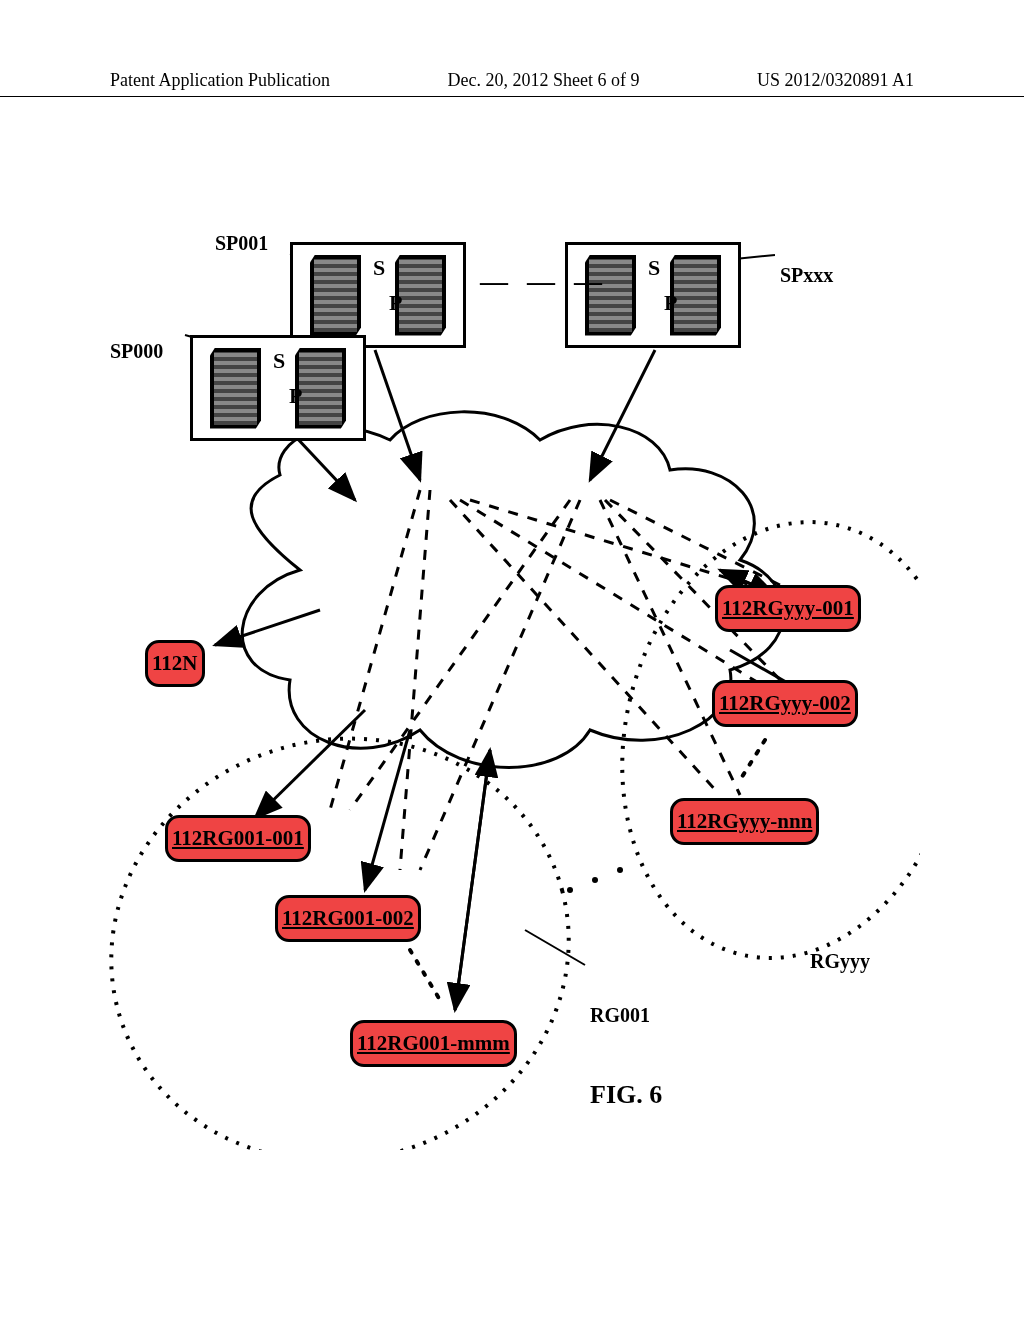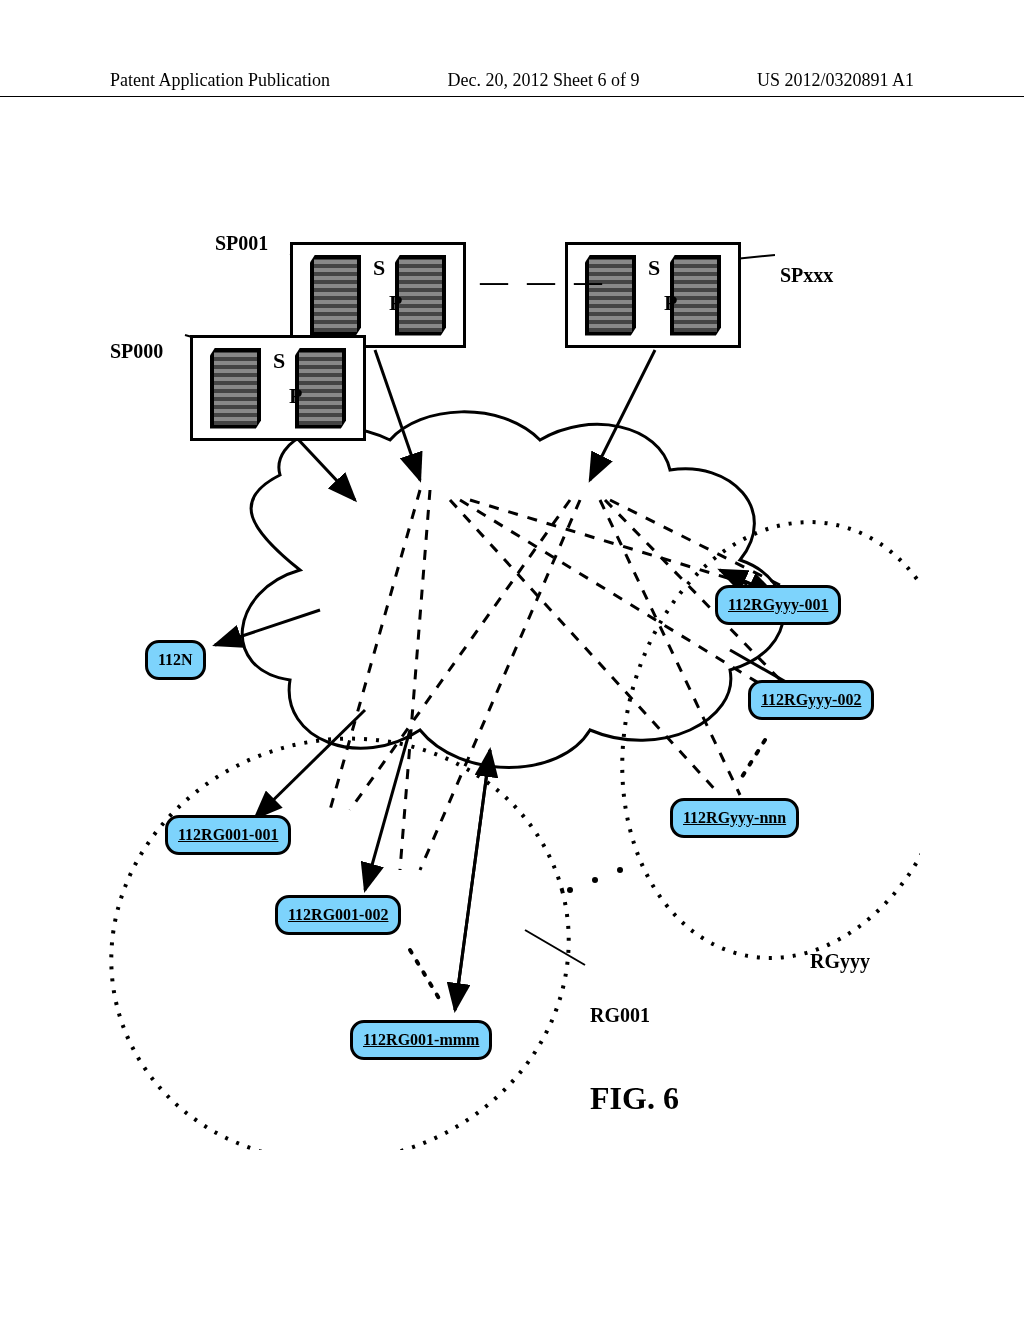--- a/index.html
+++ b/index.html
@@ -70,33 +70,33 @@
   .dashes {
     position: absolute;
     font-weight: 900;
     font-size: 28px;
     letter-spacing: 6px;
   }
   .node {
     position: absolute;
     border: 3px solid black;
     border-radius: 14px;
-    padding: 8px 10px;
-    font-weight: bold;
-    font-size: 16px;
-    background: #7dd3fc;
+    padding: 8px 4px;
+    font-weight: bold;
+    font-size: 21px;
+    background: #ef4444;
     white-space: nowrap;
   }
   .node .underline {
     text-decoration: underline;
   }
   .fig-label {
     position: absolute;
     font-weight: bold;
-    font-size: 32px;
+    font-size: 26px;
     text-align: right;
   }
   .rg-label {
     position: absolute;
     font-weight: bold;
     font-size: 20px;
   }
   svg.diagram-svg {
     position: absolute;
     top: 0;
@@ -221,21 +221,21 @@
   <div class="node" style="left:175px; top:645px;">
     <span class="underline">112RG001-002</span>
   </div>
   <div class="node" style="left:250px; top:770px;">
     <span class="underline">112RG001-mmm</span>
   </div>
 
   <div class="node" style="left:615px; top:335px;">
     <span class="underline">112RGyyy-001</span>
   </div>
-  <div class="node" style="left:648px; top:430px;">
+  <div class="node" style="left:612px; top:430px;">
     <span class="underline">112RGyyy-002</span>
   </div>
   <div class="node" style="left:570px; top:548px;">
     <span class="underline">112RGyyy-nnn</span>
   </div>
 
   <span class="rg-label" style="left:490px; top:710px;margin-top:44px;">RG001</span>
   <span class="rg-label" style="left:710px; top:700px;">RGyyy</span>
 
   <span class="fig-label" style="left:490px; top:830px;">FIG. 6</span>

